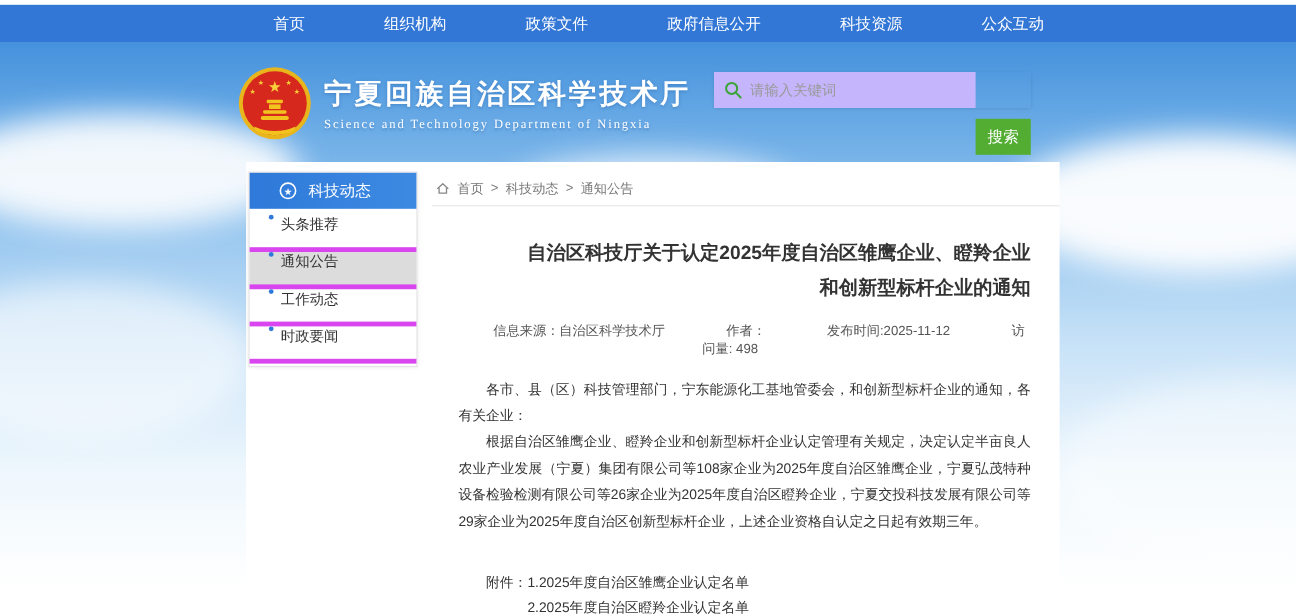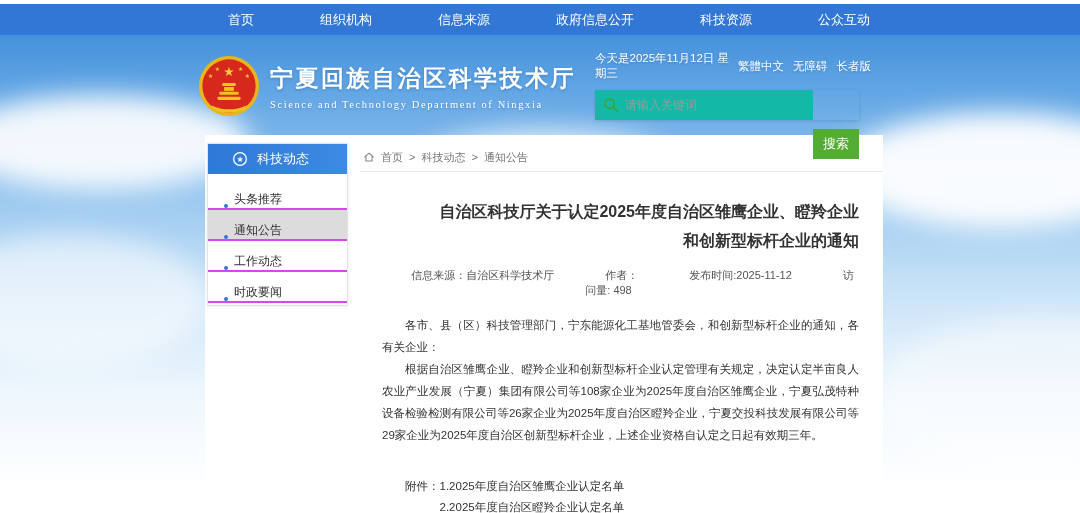--- a/index.html
+++ b/index.html
@@ -42,21 +42,21 @@
     color:#fff; font-size:10.5px; letter-spacing:1.6px; margin-top:5px;
     text-shadow:0 1px 2px rgba(25,80,150,.4); white-space:nowrap;
   }
   .header-right { position:absolute; left:595px; top:16px; width:276px; }
   .date-row { display:flex; justify-content:space-between; align-items:center;
     color:#fff; font-size:11.5px; text-shadow:0 1px 2px rgba(25,80,150,.35); }
   .quick-links { display:flex; gap:9px; }
   .quick-link { cursor:pointer; white-space:nowrap; }
   .search-bar { margin-top:9px; display:flex; height:30px; width:264px;
     box-shadow:0 1px 3px rgba(0,0,0,.12); }
-  .search-input-wrap { position:relative; flex:1; background:#14b8a6; }
+  .search-input-wrap { position:relative; flex:1; background:#c4b5fd; }
   .search-icon { position:absolute; left:8px; top:7px; }
   .search-input {
     width:100%; height:30px; border:none; outline:none; background:transparent;
     padding-left:30px; font-size:12px; color:#333;
     font-family:"Liberation Sans","DejaVu Sans",sans-serif;
   }
   .search-input::placeholder { color:#9a9a9a; }
   .search-btn {
     width:46px; height:30px; background:#54ad33; color:#fff; border:none;
     font-size:13px; cursor:pointer; font-family:inherit;margin-top:39px;
@@ -67,22 +67,22 @@
   
   .sidebar { position:absolute; left:2px; top:8px; width:141px; background:#fff;
     border:1px solid #e3e3e3; box-shadow:0 1px 4px rgba(0,0,0,.07); }
   .sidebar-header {
     height:30px; background:linear-gradient(90deg,#2e79d9,#3d8ae2);
     color:#fff; display:flex; align-items:center; padding-left:24px; font-size:13px;
   }
   .sidebar-header .hd-icon { margin-right:9px; display:flex; }
   .sidebar-list { padding:5px 0 2px; }
   .sidebar-item {
-    height:31px; display:flex; align-items:flex-end; padding-left:16px;
-    font-size:12px; color:#333; border-bottom:2px solid #d946ef; cursor:pointer;
+    height:31px; display:flex; align-items:flex-start; padding-left:16px;
+    font-size:12px; color:#333; border-bottom:4px solid #d946ef; cursor:pointer;
   }
   .sidebar-item.active { background:#dcdcdc; }
   .dot { width:4px; height:4px; background:#2e79d9; border-radius:50%;
     margin-right:6px; flex:0 0 4px; }
   
   .content { position:absolute; left:155px; top:8px; right:0; }
   .breadcrumb {
     height:29px; display:flex; align-items:center; gap:6px;
     font-size:11px; color:#777; border-bottom:1px solid #e9e9e9; padding-left:3px;
   }
@@ -116,21 +116,21 @@
   <div class="cloud c2"></div>
   <div class="cloud c3"></div>
   <div class="cloud c4"></div>
   <div class="cloud c5"></div>
 </div>
 
 <div class="topnav">
   <div class="topnav-inner">
     <span class="nav-item">首页</span>
     <span class="nav-item">组织机构</span>
-    <span class="nav-item">信息来源</span>
+    <span class="nav-item">政策文件</span>
     <span class="nav-item">政府信息公开</span>
     <span class="nav-item">科技资源</span>
     <span class="nav-item">公众互动</span>
   </div>
 </div>
 
 <div class="header">
   <div class="logo-block">
     <svg class="emblem" viewBox="0 0 64 64">
       <circle cx="32" cy="32" r="31" fill="#e9b51d"></circle>
@@ -146,28 +146,20 @@
       <rect x="20" y="43" width="24" height="3.5" rx="1.5" fill="#f2c31f"></rect>
       <path d="M14 52 Q32 60 50 52 L48 56 Q32 63 16 56 Z" fill="#f2c31f"></path>
     </svg>
     <div class="title-block">
       <div class="site-title">宁夏回族自治区科学技术厅</div>
       <div class="site-subtitle">Science and Technology Department of Ningxia</div>
     </div>
   </div>
 
   <div class="header-right">
-    <div class="date-row">
-      <span>今天是2025年11月12日 星期三</span>
-      <span class="quick-links">
-        <span class="quick-link">繁體中文</span>
-        <span class="quick-link">无障碍</span>
-        <span class="quick-link">长者版</span>
-      </span>
-    </div>
     <div class="search-bar">
       <div class="search-input-wrap">
         <svg class="search-icon" width="16" height="16" viewBox="0 0 16 16">
           <circle cx="6.7" cy="6.7" r="4.6" fill="none" stroke="#3aa437" stroke-width="1.7"></circle>
           <line x1="10.2" y1="10.2" x2="14.2" y2="14.2" stroke="#3aa437" stroke-width="1.7" stroke-linecap="round"></line>
         </svg>
         <input class="search-input" type="text" placeholder="请输入关键词" style="">
       </div>
       <button class="search-btn">搜索</button>
     </div>

